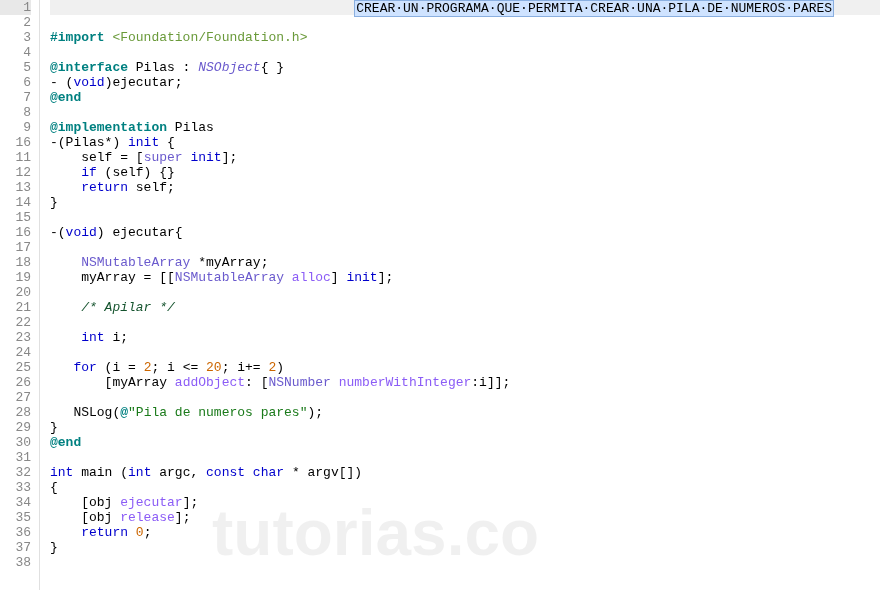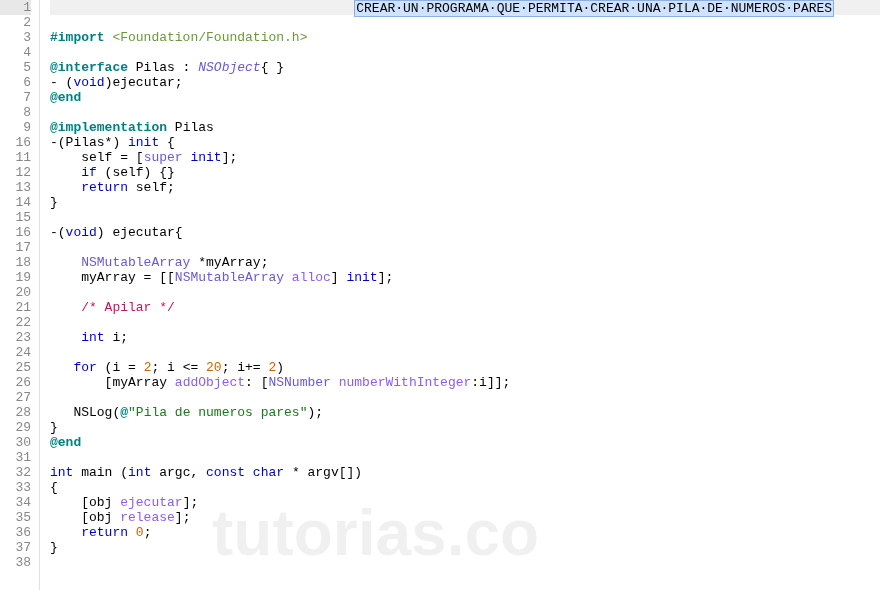--- a/index.html
+++ b/index.html
@@ -49,21 +49,21 @@
       background: #cfe3ff;
       border: 1px solid #8aafe0;
       display: inline-block;
       padding: 0 1px;
     }
     .kw { color: #0000cc; font-weight: normal; }
     .kw2 { color: #0000cc; }
     .dir { color: #008080; font-weight: bold; }
     .cls { color: #6a5acd; font-style: italic; }
     .str { color: #1a7a1a; }
-    .cmt { color: #be185d; }
+    .cmt { color: #14532d; font-style: italic; }
     .type { color: #6a5acd; text-align: right; }
     .num { color: #cc6600; }
     .msg { color: #8b5cf6; }
     .plain { color: #000; }
     .inc { color: #6a9a3a; }
     .watermark {
       position: absolute;
       bottom: 20px;
       left: 172px;
       font-size: 64px;

